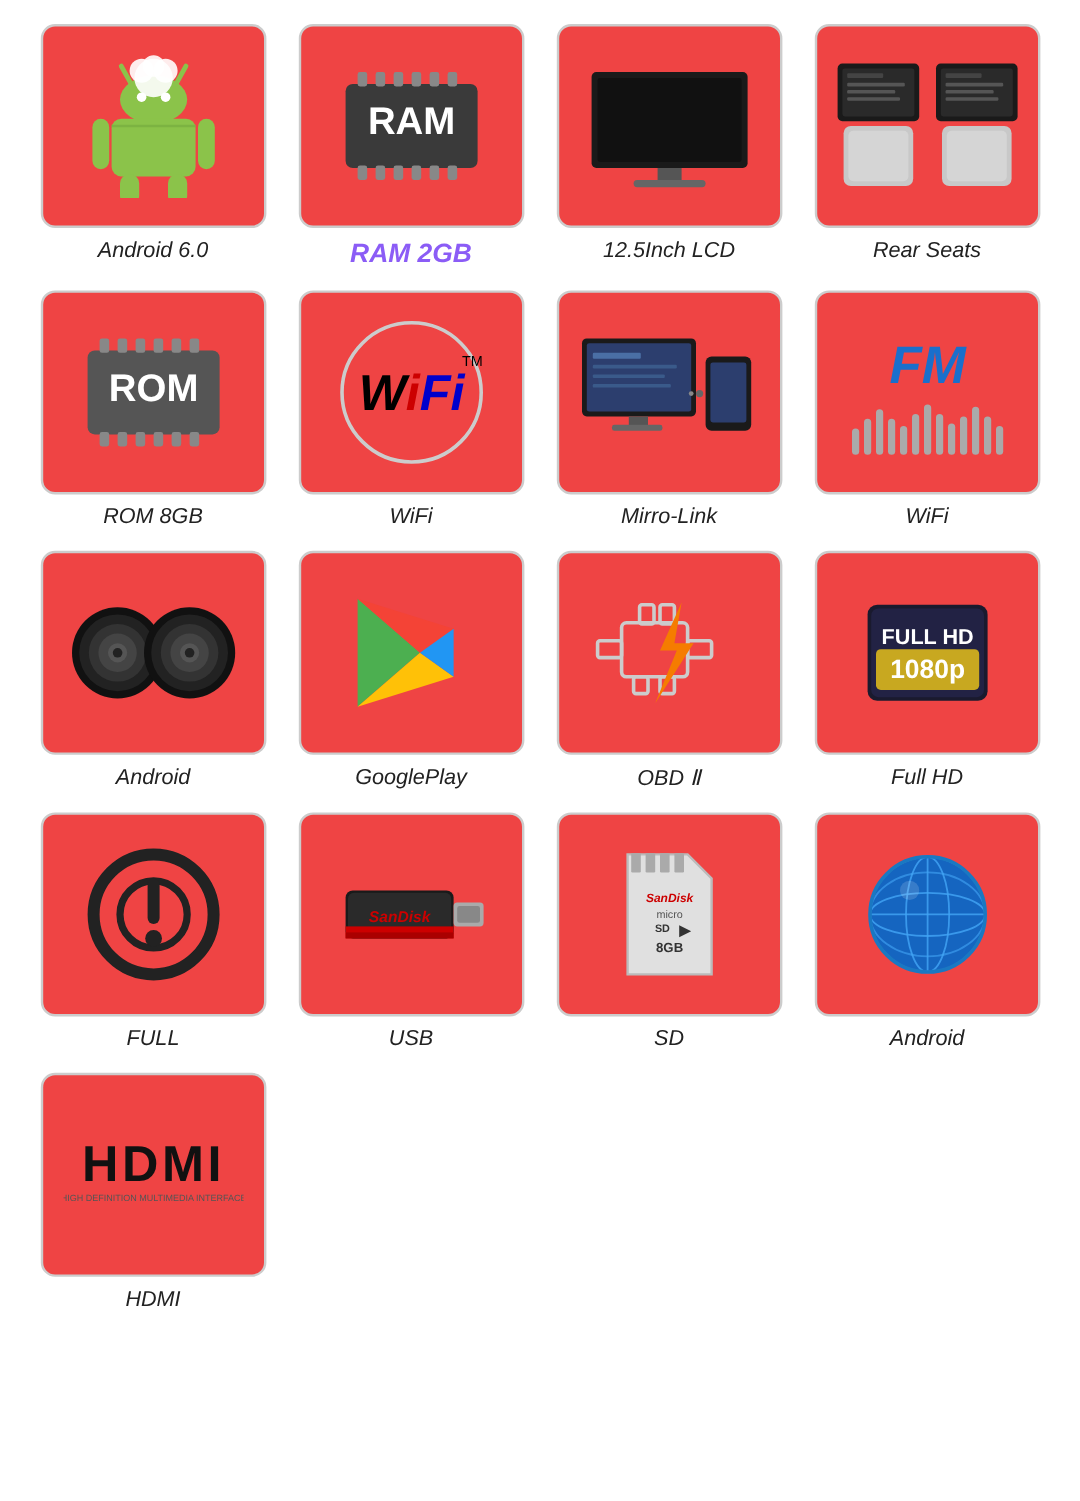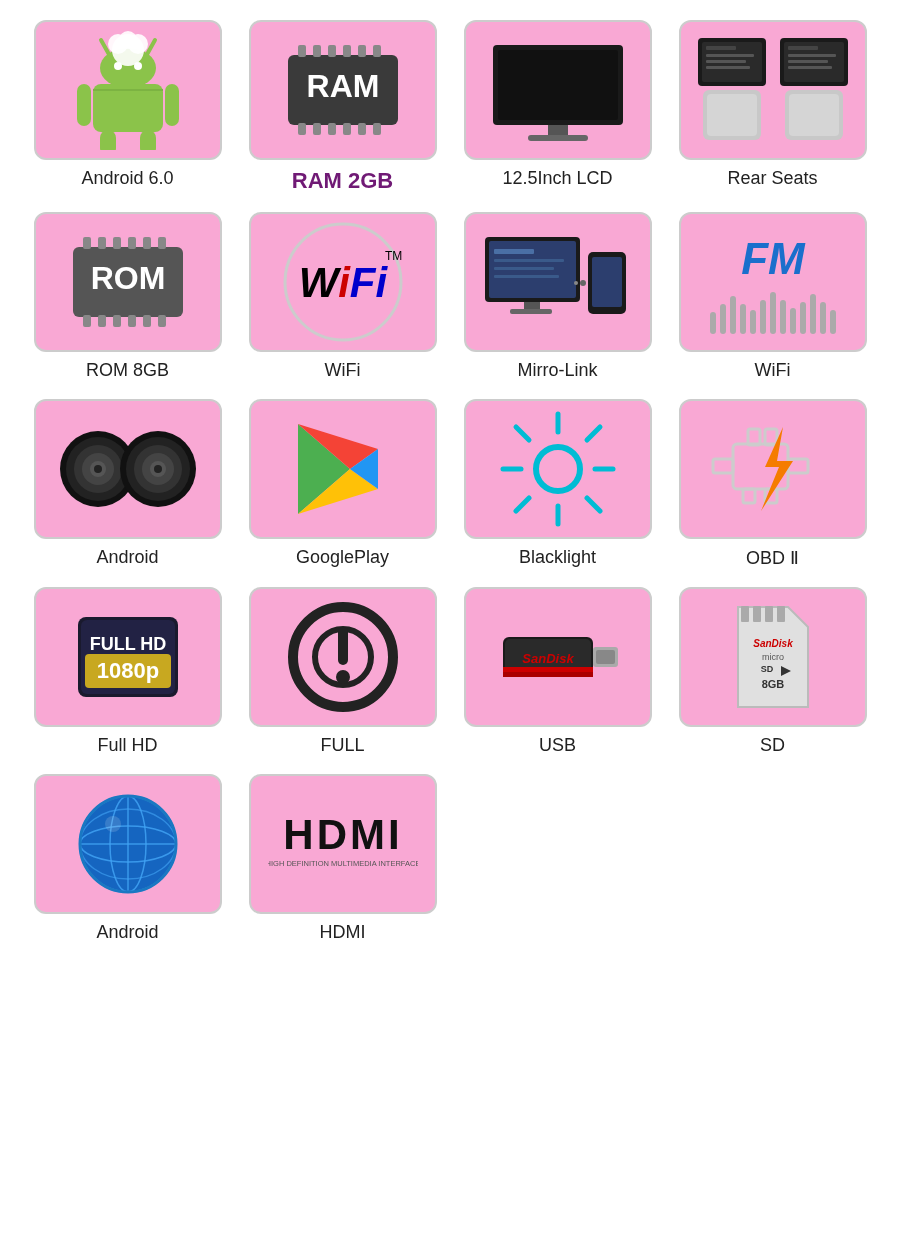--- a/index.html
+++ b/index.html
@@ -20,34 +20,35 @@
       width: 100%;
     }
     .feature-item {
       display: flex;
       flex-direction: column;
       align-items: center;
       gap: 8px;
     }
     .icon-box {
       width: 188px;
-      height: 140px;
+      height: 170px;
       border: 2px solid #cccccc;
       border-radius: 12px;
       display: flex;
       align-items: center;
       justify-content: center;
-      background: #f9a8d4;
+      background: #ef4444;
       overflow: hidden;
     }
     .feature-label {
       font-size: 18px;
       color: #222222;
       text-align: center;
       font-weight: 400;
+      font-style: italic;
     }
   </style>
 </head>
 <body>
 
 <div class="grid">
 
   <div class="feature-item">
     <div class="icon-box">
       <svg width="110" height="120" viewBox="0 0 110 120">
@@ -95,21 +96,21 @@
         <rect x="20" y="88" width="8" height="12" rx="2" fill="#888"></rect>
         <rect x="35" y="88" width="8" height="12" rx="2" fill="#888"></rect>
         <rect x="50" y="88" width="8" height="12" rx="2" fill="#888"></rect>
         <rect x="65" y="88" width="8" height="12" rx="2" fill="#888"></rect>
         <rect x="80" y="88" width="8" height="12" rx="2" fill="#888"></rect>
         <rect x="95" y="88" width="8" height="12" rx="2" fill="#888"></rect>
 
         <text x="65" y="62" text-anchor="middle" fill="white" font-size="32" font-weight="bold" font-family="Arial, monospace">RAM</text>
       </svg>
     </div>
-    <span class="feature-label" style="font-size:22px;font-weight:900;color:#701a75;">RAM 2GB</span>
+    <span class="feature-label" style="font-size:22px;font-weight:900;color:#8b5cf6;">RAM 2GB</span>
   </div>
 
   <div class="feature-item">
     <div class="icon-box">
       <svg width="150" height="110" viewBox="0 0 150 110">
 
         <rect x="10" y="10" width="130" height="80" rx="4" fill="#1a1a1a"></rect>
         <rect x="15" y="15" width="120" height="70" rx="2" fill="#111"></rect>
 
         <rect x="65" y="90" width="20" height="12" fill="#555"></rect>
@@ -266,38 +267,20 @@
         <polygon points="10,10 62,55 90,35" fill="#F44336"></polygon>
 
         <polygon points="10,100 62,55 90,75" fill="#FFC107"></polygon>
 
         <polygon points="62,55 90,35 90,75" fill="#2196F3"></polygon>
       </svg>
     </div>
     <span class="feature-label">GooglePlay</span>
   </div>
 
-  <div class="feature-item">
-    <div class="icon-box">
-      <svg width="130" height="130" viewBox="0 0 130 130">
-
-        <circle cx="65" cy="65" r="22" fill="none" stroke="#00BCD4" stroke-width="6"></circle>
-
-        <line x1="65" y1="10" x2="65" y2="28" stroke="#00BCD4" stroke-width="5" stroke-linecap="round"></line>
-        <line x1="65" y1="102" x2="65" y2="120" stroke="#00BCD4" stroke-width="5" stroke-linecap="round"></line>
-        <line x1="10" y1="65" x2="28" y2="65" stroke="#00BCD4" stroke-width="5" stroke-linecap="round"></line>
-        <line x1="102" y1="65" x2="120" y2="65" stroke="#00BCD4" stroke-width="5" stroke-linecap="round"></line>
-        <line x1="23" y1="23" x2="36" y2="36" stroke="#00BCD4" stroke-width="5" stroke-linecap="round"></line>
-        <line x1="94" y1="94" x2="107" y2="107" stroke="#00BCD4" stroke-width="5" stroke-linecap="round"></line>
-        <line x1="107" y1="23" x2="94" y2="36" stroke="#00BCD4" stroke-width="5" stroke-linecap="round"></line>
-        <line x1="23" y1="107" x2="36" y2="94" stroke="#00BCD4" stroke-width="5" stroke-linecap="round"></line>
-      </svg>
-    </div>
-    <span class="feature-label">Blacklight</span>
-  </div>
 
   <div class="feature-item">
     <div class="icon-box">
       <svg width="140" height="120" viewBox="0 0 140 120">
 
         <rect x="30" y="35" width="55" height="45" rx="4" fill="none" stroke="#ccc" stroke-width="3"></rect>
 
         <rect x="45" y="20" width="12" height="16" rx="2" fill="none" stroke="#ccc" stroke-width="3"></rect>
         <rect x="62" y="20" width="12" height="16" rx="2" fill="none" stroke="#ccc" stroke-width="3"></rect>
 

